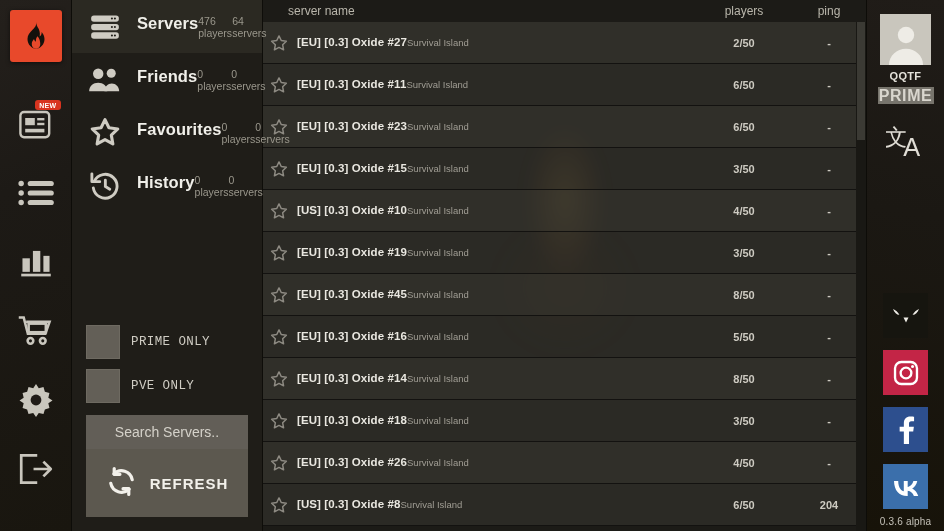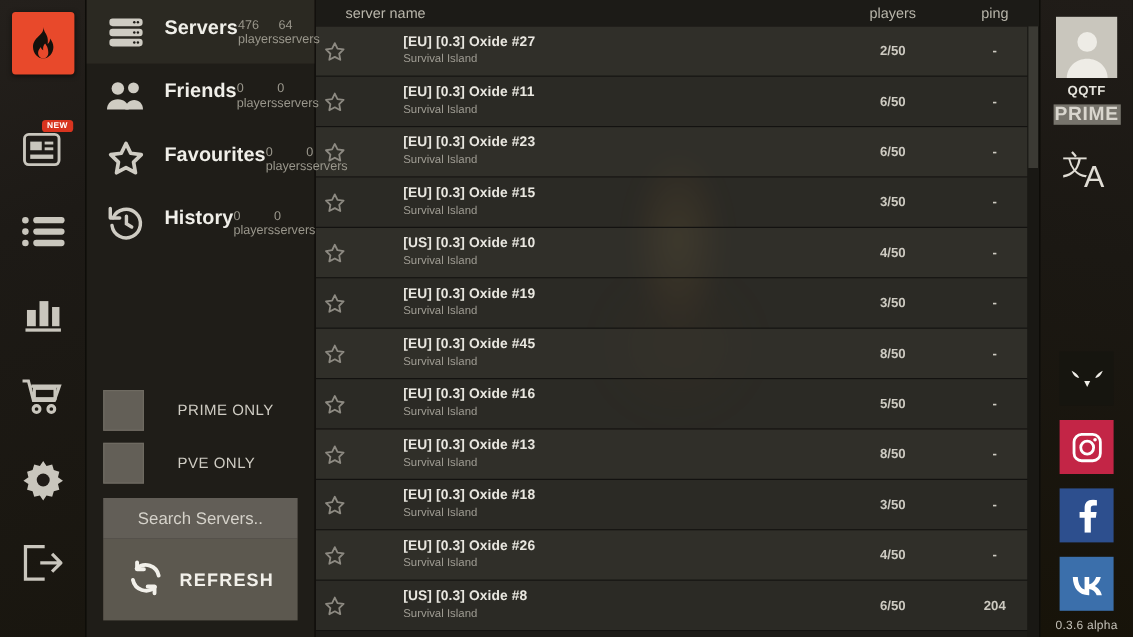--- a/index.html
+++ b/index.html
@@ -52,21 +52,21 @@
     padding:9px 10px 9px 14px; cursor:pointer;
     min-height:53px;
   }
   .cat.active { background:#2b2922; }
   .cat-ico { width:38px; flex:0 0 38px; display:flex; align-items:center; justify-content:center; }
   .cat-txt { display:flex; flex-direction:row; line-height:1.12; }
   .cat-title { font-size:16.5px; font-weight:bold; color:#f0efe9; letter-spacing:.1px; }
   .cat-sub { font-size:10.5px; color:#9a978c; margin-top:2px; }
 
   .filters { margin-top:auto; padding:0 14px 14px 14px; }
-  .chk-row { display:flex; align-items:center; gap:28px; margin-bottom:10px; cursor:pointer; }
+  .chk-row { display:flex; align-items:center; gap:11px; margin-bottom:10px; cursor:pointer;font-family:Liberation Mono, monospace; }
   .chk-box { width:34px; height:34px; background:#635f57; border:1px solid #6e6a61; flex:0 0 34px; }
   .chk-label { font-size:12.5px; color:#cfccc3; letter-spacing:.4px; }
 
   .search-box {
     width:100%; height:34px; background:#625e57; border:none;
     color:#e3e0d8; text-align:center; font-size:14px;
     font-family:"Liberation Sans",sans-serif; margin-top:12px; cursor:text;
     display:flex; align-items:center; justify-content:center;
   }
   .search-box::placeholder { color:#d5d2ca; }
@@ -103,21 +103,21 @@
 
   .rows { position:relative; height:509px; overflow:hidden; }
   .row {
     display:flex; align-items:center; height:42px;
     border-bottom:1px solid #131210;
     background:rgba(54,52,46,.80);
     cursor:pointer; position:relative;
   }
   .row:nth-child(even) { background:rgba(49,47,42,.74); }
   .star { width:32px; flex:0 0 32px; display:flex; align-items:center; justify-content:center; }
-  .srv { flex:1 1 auto; display:flex; flex-direction:column; line-height:1.15; padding-left:2px;margin-left:39px; }
+  .srv { flex:1 1 auto; display:flex; line-height:1.15; padding-left:2px; }
   .srv-name { font-size:11.5px; font-weight:bold; color:#e9e7e0; letter-spacing:.1px; }
   .srv-map { font-size:9.5px; color:#a09d94; margin-top:2px; }
   .cell-players { width:96px; flex:0 0 96px; text-align:center; font-size:11px; font-weight:bold; color:#cdcac1; }
   .cell-ping { width:74px; flex:0 0 74px; text-align:center; font-size:11px; font-weight:bold; color:#cdcac1; }
 
   .scrollbar {
     position:absolute; right:0; top:22px; width:10px; height:509px;
     background:#191814;
   }
   .scroll-thumb {
@@ -424,21 +424,21 @@
           <span class="cell-players">5/50</span>
           <span class="cell-ping">-</span>
         </div>
         <div class="row">
           <span class="star">
             <svg width="18" height="18" viewBox="0 0 24 24" fill="none" stroke="#8d8a82" stroke-width="2" stroke-linejoin="round">
               <path d="M12 2.6l3 6.1 6.8.9-4.9 4.8 1.2 6.7L12 17.9 5.9 21.1l1.2-6.7L2.2 9.6l6.8-.9z"></path>
             </svg>
           </span>
           <span class="srv">
-            <span class="srv-name">[EU] [0.3] Oxide #13</span>
+            <span class="srv-name">[EU] [0.3] Oxide #14</span>
             <span class="srv-map">Survival Island</span>
           </span>
           <span class="cell-players">8/50</span>
           <span class="cell-ping">-</span>
         </div>
         <div class="row">
           <span class="star">
             <svg width="18" height="18" viewBox="0 0 24 24" fill="none" stroke="#8d8a82" stroke-width="2" stroke-linejoin="round">
               <path d="M12 2.6l3 6.1 6.8.9-4.9 4.8 1.2 6.7L12 17.9 5.9 21.1l1.2-6.7L2.2 9.6l6.8-.9z"></path>
             </svg>

